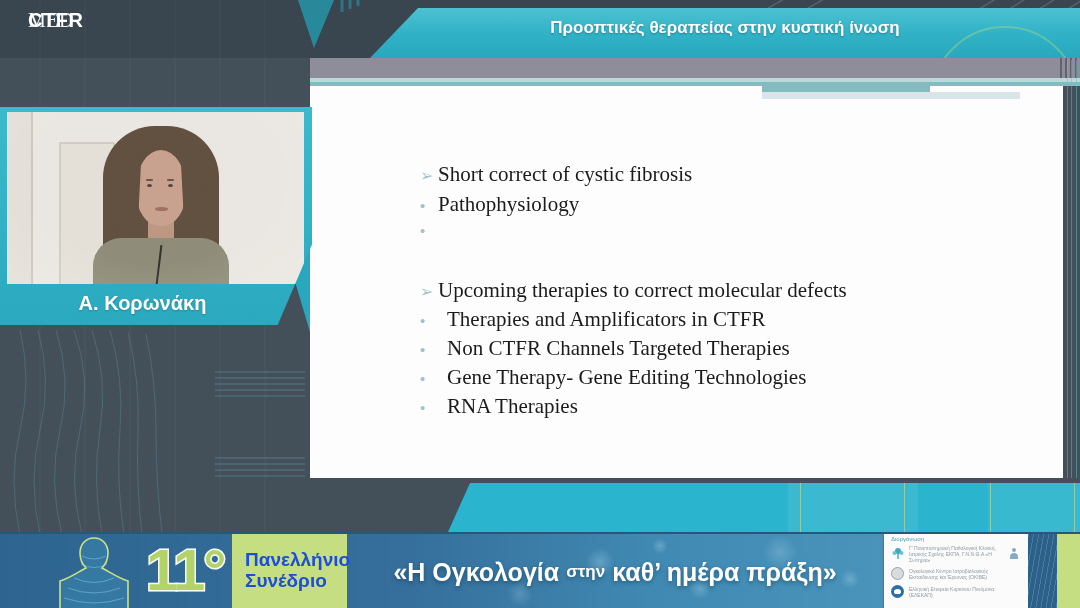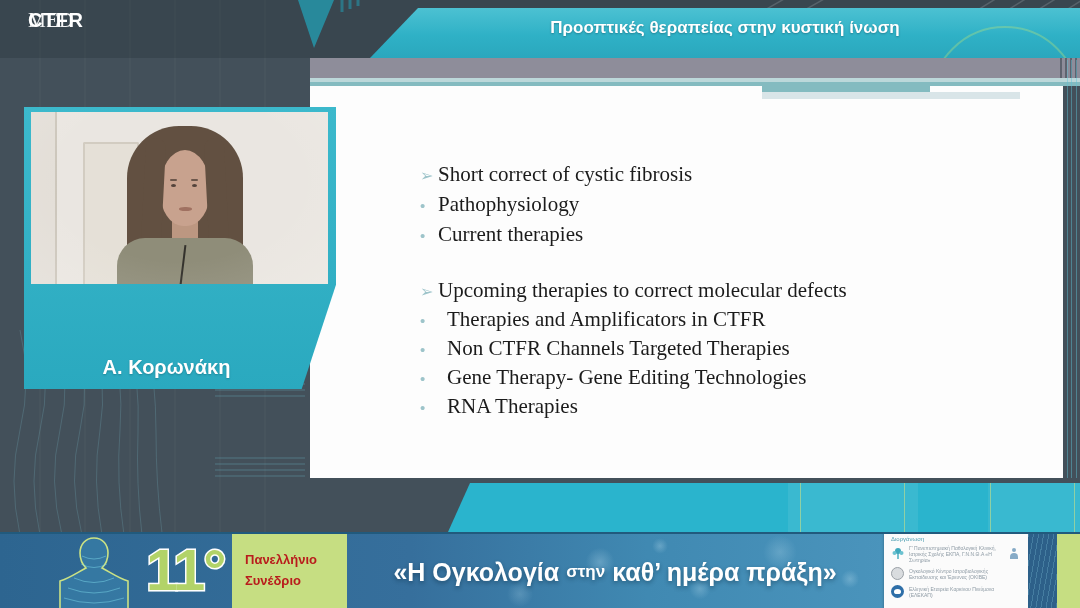--- a/index.html
+++ b/index.html
@@ -42,23 +42,23 @@
   .g2 .b-row{height:29px;}
   .b-row .b{position:relative;width:18px;flex:none;color:#9dc4ca;font-size:16px;}
   .b-row.dot .b{font-size:15px;}
   .b-row .t{position:relative;font-family:"Liberation Serif",serif;font-size:21px;color:#1b1b1b;}
   .g2 .b-row.dot .t{margin-left:9px;}
 
   
   .rcol-line{top:60px;width:1px;height:418px;background:rgba(95,195,215,.45);}
 
   
-  .cam{left:0;top:107px;width:312px;height:282px;
+  .cam{left:0;top:107px;width:312px;height:218px;
     background:linear-gradient(180deg,#3cb9cc,#2aa9bf);
-    clip-path:polygon(0 0,100% 0,100% 63%,89% 100%,0 100%);margin-left:24px;}
+    clip-path:polygon(0 0,100% 0,100% 63%,89% 100%,0 100%);}
   .photo{left:7px;top:5px;width:297px;height:172px;background:#eae6e0;overflow:hidden;filter:saturate(.92);}
   .doorframe{left:0;top:0;width:26px;height:100%;background:#e3ded6;border-right:2px solid #cdc6ba;}
   .door{left:52px;top:30px;width:56px;height:142px;background:#e5e0d6;
     border:2px solid #d3ccc0;border-bottom:none;border-radius:2px 2px 0 0;}
   .hair{left:96px;top:14px;width:116px;height:160px;background:#63503f;border-radius:52px 52px 14px 14px;}
   .neck{left:141px;top:100px;width:26px;height:32px;background:#bf967f;}
   .face{left:129px;top:38px;width:50px;height:76px;background:#cba18c;border-radius:50% 50% 46% 46%;}
   .eye{width:5px;height:3px;background:#54433a;border-radius:50%;top:34px;}
   .eye.l{left:11px;} .eye.r{left:32px;}
   .brow{width:7px;height:2px;background:#6d574a;border-radius:2px;top:29px;}
@@ -90,21 +90,21 @@
       radial-gradient(circle 22px at 600px 28px,rgba(190,225,240,.30),transparent 65%),
       radial-gradient(circle 16px at 700px 55px,rgba(190,225,240,.28),transparent 65%),
       radial-gradient(circle 26px at 780px 18px,rgba(190,225,240,.25),transparent 65%),
       radial-gradient(circle 14px at 850px 45px,rgba(190,225,240,.30),transparent 65%),
       radial-gradient(circle 20px at 520px 60px,rgba(190,225,240,.22),transparent 65%),
       radial-gradient(circle 12px at 660px 12px,rgba(190,225,240,.30),transparent 65%);}
   .figure{left:48px;top:0;}
   .num{left:146px;top:4px;font-size:58px;line-height:64px;font-weight:700;color:#b2d368;
     -webkit-text-stroke:3px #ffffff;paint-order:stroke fill;letter-spacing:-2px;}
   .green-box{left:232px;top:0;width:115px;height:76px;background:#c6de82;padding:15px 0 0 13px;}
-  .green-box div{position:relative;color:#b91c1c;font-size:13px;font-weight:700;line-height:21px;}
+  .green-box div{position:relative;color:#1d4ed8;font-size:19px;font-weight:700;line-height:21px;}
   .f-title{left:350px;top:0;width:530px;height:76px;display:flex;align-items:center;justify-content:center;
     gap:7px;color:#fff;font-weight:700;text-shadow:0 2px 4px rgba(8,40,60,.45);white-space:nowrap;}
   .f-title .big{position:relative;font-size:25px;}
   .f-title .sm{position:relative;font-size:17px;text-align:right;}
   .card{left:884px;top:-3px;width:144px;height:80px;background:#fbfbfb;border-radius:2px;
     box-shadow:0 1px 3px rgba(0,0,0,.35);padding:5px 6px 0 7px;}
   .card-h{position:relative;font-size:6px;color:#4e9fb2;margin-bottom:3px;}
   .org-row{position:relative;display:flex;align-items:center;gap:4px;margin-bottom:4px;}
   .org-ico{position:relative;width:14px;height:14px;flex:none;}
   .org-txt{position:relative;font-size:5px;line-height:6px;color:#8d9aa4;width:96px;}
@@ -201,21 +201,20 @@
       <div class="b-row arrow">
         <span class="b">➢</span>
         <span class="t">Short correct of cystic fibrosis</span>
       </div>
       <div class="b-row dot">
         <span class="b">•</span>
         <span class="t">Pathophysiology</span>
       </div>
       <div class="b-row dot">
         <span class="b">•</span>
-        <span class="t">Current therapies</span>
       </div>
     </div>
 
     <div class="bullet-group g2">
       <div class="b-row arrow">
         <span class="b">➢</span>
         <span class="t">Upcoming therapies to correct molecular defects</span>
       </div>
       <div class="b-row dot">
         <span class="b">•</span>

